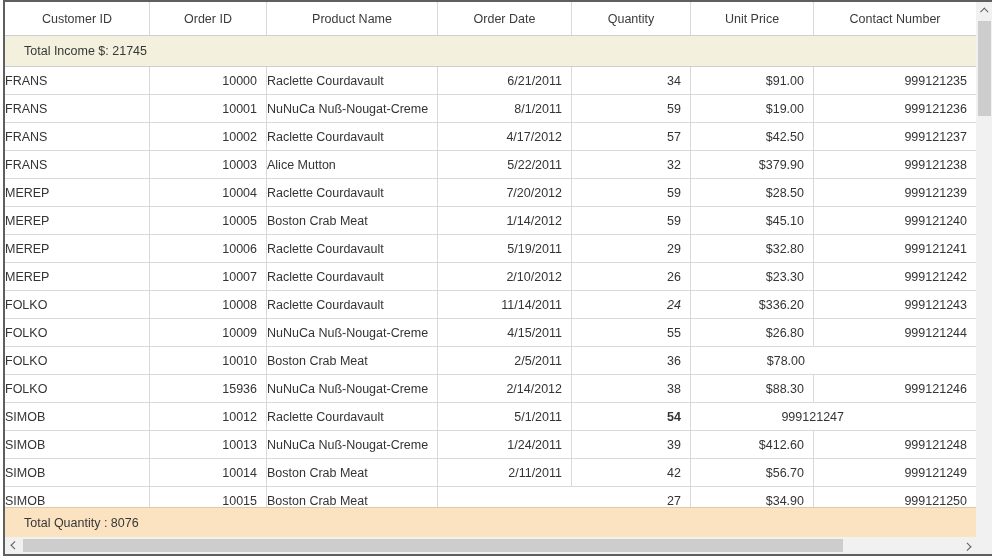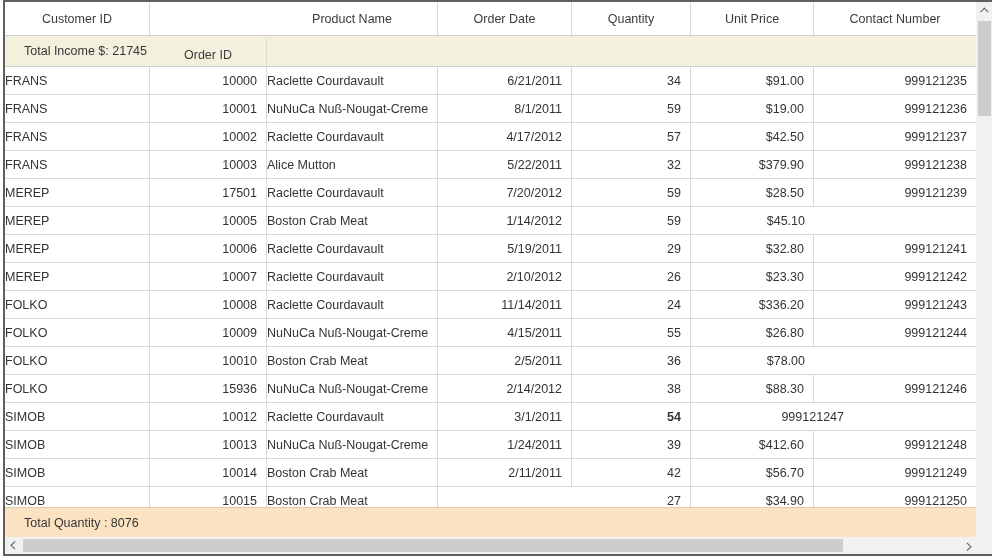--- a/index.html
+++ b/index.html
@@ -70,21 +70,21 @@
   .chev.lft   { transform: rotate(-45deg) translateX(1px); }
   .chev.rgt   { transform: rotate(135deg) translateX(1px); }
 </style>
 </head>
 <body>
 
 <div class="grid">
 
   <div class="header" id="header-row">
       <div class="hcell" style="width: 145px;">Customer ID</div>
-      <div class="hcell" style="width: 117px; margin-top: 36px;">Order ID</div>
+      <div class="hcell" style="width: 117px;">Order ID</div>
       <div class="hcell" style="width: 171px;">Product Name</div>
       <div class="hcell" style="width: 134px;">Order Date</div>
       <div class="hcell" style="width: 119px;">Quantity</div>
       <div class="hcell" style="width: 123px;">Unit Price</div>
       <div class="hcell" style="width: 162px;">Contact Number</div>
     </div>
 
   <div class="summary-top">
     <span>Total Income $: 21745</span>
   </div>
@@ -121,34 +121,35 @@
         <div class="cell left" style="width: 145px;">FRANS</div>
         <div class="cell right" style="width: 117px;">10003</div>
         <div class="cell left" style="width: 171px;">Alice Mutton</div>
         <div class="cell right" style="width: 134px;">5/22/2011</div>
         <div class="cell right" style="width: 119px;">32</div>
         <div class="cell right" style="width: 123px;">$379.90</div>
         <div class="cell right" style="width: 162px;">999121238</div>
       </div>
       <div class="row">
         <div class="cell left" style="width: 145px;">MEREP</div>
-        <div class="cell right" style="width: 117px;">17501</div>
+        <div class="cell right" style="width: 117px;">10004</div>
         <div class="cell left" style="width: 171px;">Raclette Courdavault</div>
         <div class="cell right" style="width: 134px;">7/20/2012</div>
         <div class="cell right" style="width: 119px;">59</div>
         <div class="cell right" style="width: 123px;">$28.50</div>
         <div class="cell right" style="width: 162px;">999121239</div>
       </div>
       <div class="row">
         <div class="cell left" style="width: 145px;">MEREP</div>
         <div class="cell right" style="width: 117px;">10005</div>
         <div class="cell left" style="width: 171px;">Boston Crab Meat</div>
         <div class="cell right" style="width: 134px;">1/14/2012</div>
         <div class="cell right" style="width: 119px;">59</div>
         <div class="cell right" style="width: 123px;">$45.10</div>
+        <div class="cell right" style="width: 162px;">999121240</div>
       </div>
       <div class="row">
         <div class="cell left" style="width: 145px;">MEREP</div>
         <div class="cell right" style="width: 117px;">10006</div>
         <div class="cell left" style="width: 171px;">Raclette Courdavault</div>
         <div class="cell right" style="width: 134px;">5/19/2011</div>
         <div class="cell right" style="width: 119px;">29</div>
         <div class="cell right" style="width: 123px;">$32.80</div>
         <div class="cell right" style="width: 162px;">999121241</div>
       </div>
@@ -159,21 +160,21 @@
         <div class="cell right" style="width: 134px;">2/10/2012</div>
         <div class="cell right" style="width: 119px;">26</div>
         <div class="cell right" style="width: 123px;">$23.30</div>
         <div class="cell right" style="width: 162px;">999121242</div>
       </div>
       <div class="row">
         <div class="cell left" style="width: 145px;">FOLKO</div>
         <div class="cell right" style="width: 117px;">10008</div>
         <div class="cell left" style="width: 171px;">Raclette Courdavault</div>
         <div class="cell right" style="width: 134px;">11/14/2011</div>
-        <div class="cell right" style="width: 119px;">24</div>
+        <div class="cell right" style="width: 119px; font-style: italic;">24</div>
         <div class="cell right" style="width: 123px;">$336.20</div>
         <div class="cell right" style="width: 162px;">999121243</div>
       </div>
       <div class="row">
         <div class="cell left" style="width: 145px;">FOLKO</div>
         <div class="cell right" style="width: 117px;">10009</div>
         <div class="cell left" style="width: 171px;">NuNuCa Nuß-Nougat-Creme</div>
         <div class="cell right" style="width: 134px;">4/15/2011</div>
         <div class="cell right" style="width: 119px;">55</div>
         <div class="cell right" style="width: 123px;">$26.80</div>
@@ -193,21 +194,21 @@
         <div class="cell left" style="width: 171px;">NuNuCa Nuß-Nougat-Creme</div>
         <div class="cell right" style="width: 134px;">2/14/2012</div>
         <div class="cell right" style="width: 119px;">38</div>
         <div class="cell right" style="width: 123px;">$88.30</div>
         <div class="cell right" style="width: 162px;">999121246</div>
       </div>
       <div class="row">
         <div class="cell left" style="width: 145px;">SIMOB</div>
         <div class="cell right" style="width: 117px;">10012</div>
         <div class="cell left" style="width: 171px;">Raclette Courdavault</div>
-        <div class="cell right" style="width: 134px;">3/1/2011</div>
+        <div class="cell right" style="width: 134px;">5/1/2011</div>
         <div class="cell right" style="width: 119px; font-weight: bold;">54</div>
         <div class="cell right" style="width: 162px;">999121247</div>
       </div>
       <div class="row">
         <div class="cell left" style="width: 145px;">SIMOB</div>
         <div class="cell right" style="width: 117px;">10013</div>
         <div class="cell left" style="width: 171px;">NuNuCa Nuß-Nougat-Creme</div>
         <div class="cell right" style="width: 134px;">1/24/2011</div>
         <div class="cell right" style="width: 119px;">39</div>
         <div class="cell right" style="width: 123px;">$412.60</div>

